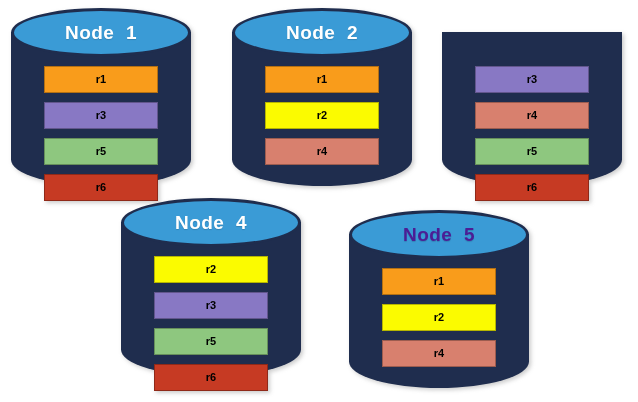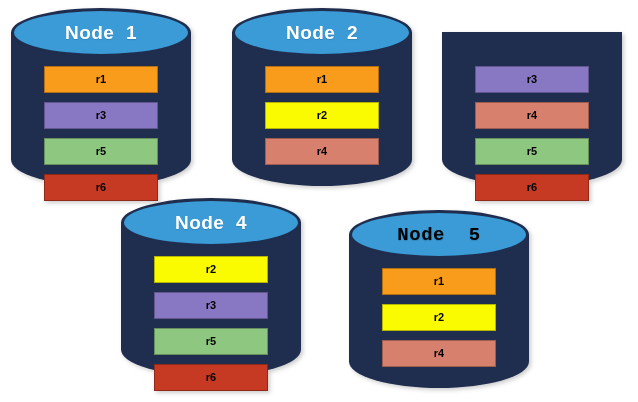--- a/index.html
+++ b/index.html
@@ -120,21 +120,21 @@
     <div class="bars">
         <div class="bar" style="background: rgb(251, 251, 0); color: rgb(0, 0, 0);">r2</div>
         <div class="bar" style="background: rgb(136, 120, 196); color: rgb(0, 0, 0);">r3</div>
         <div class="bar" style="background: rgb(142, 199, 127); color: rgb(0, 0, 0);">r5</div>
         <div class="bar" style="background: rgb(198, 58, 35); color: rgb(0, 0, 0);">r6</div>
       </div>
   </div>
     <div class="cylinder" style="left: 349px; top: 210px; --body-color: #1F2D4E; --top-color: #3A9BD6;">
     <div class="cyl-body"></div>
     <div class="cyl-top">
-      <span class="node-label" style="color: #000000; font-family: Liberation Mono, monospace;">Node  5</span>
+      <span class="node-label" style="color: #4c1d95;">Node  5</span>
     </div>
     <div class="bars">
         <div class="bar" style="background: rgb(249, 156, 27); color: rgb(0, 0, 0);">r1</div>
         <div class="bar" style="background: rgb(251, 251, 0); color: rgb(0, 0, 0);">r2</div>
         <div class="bar" style="background: rgb(216, 128, 110); color: rgb(0, 0, 0);">r4</div>
       </div>
   </div>
   </div>
 
 </body></html>

